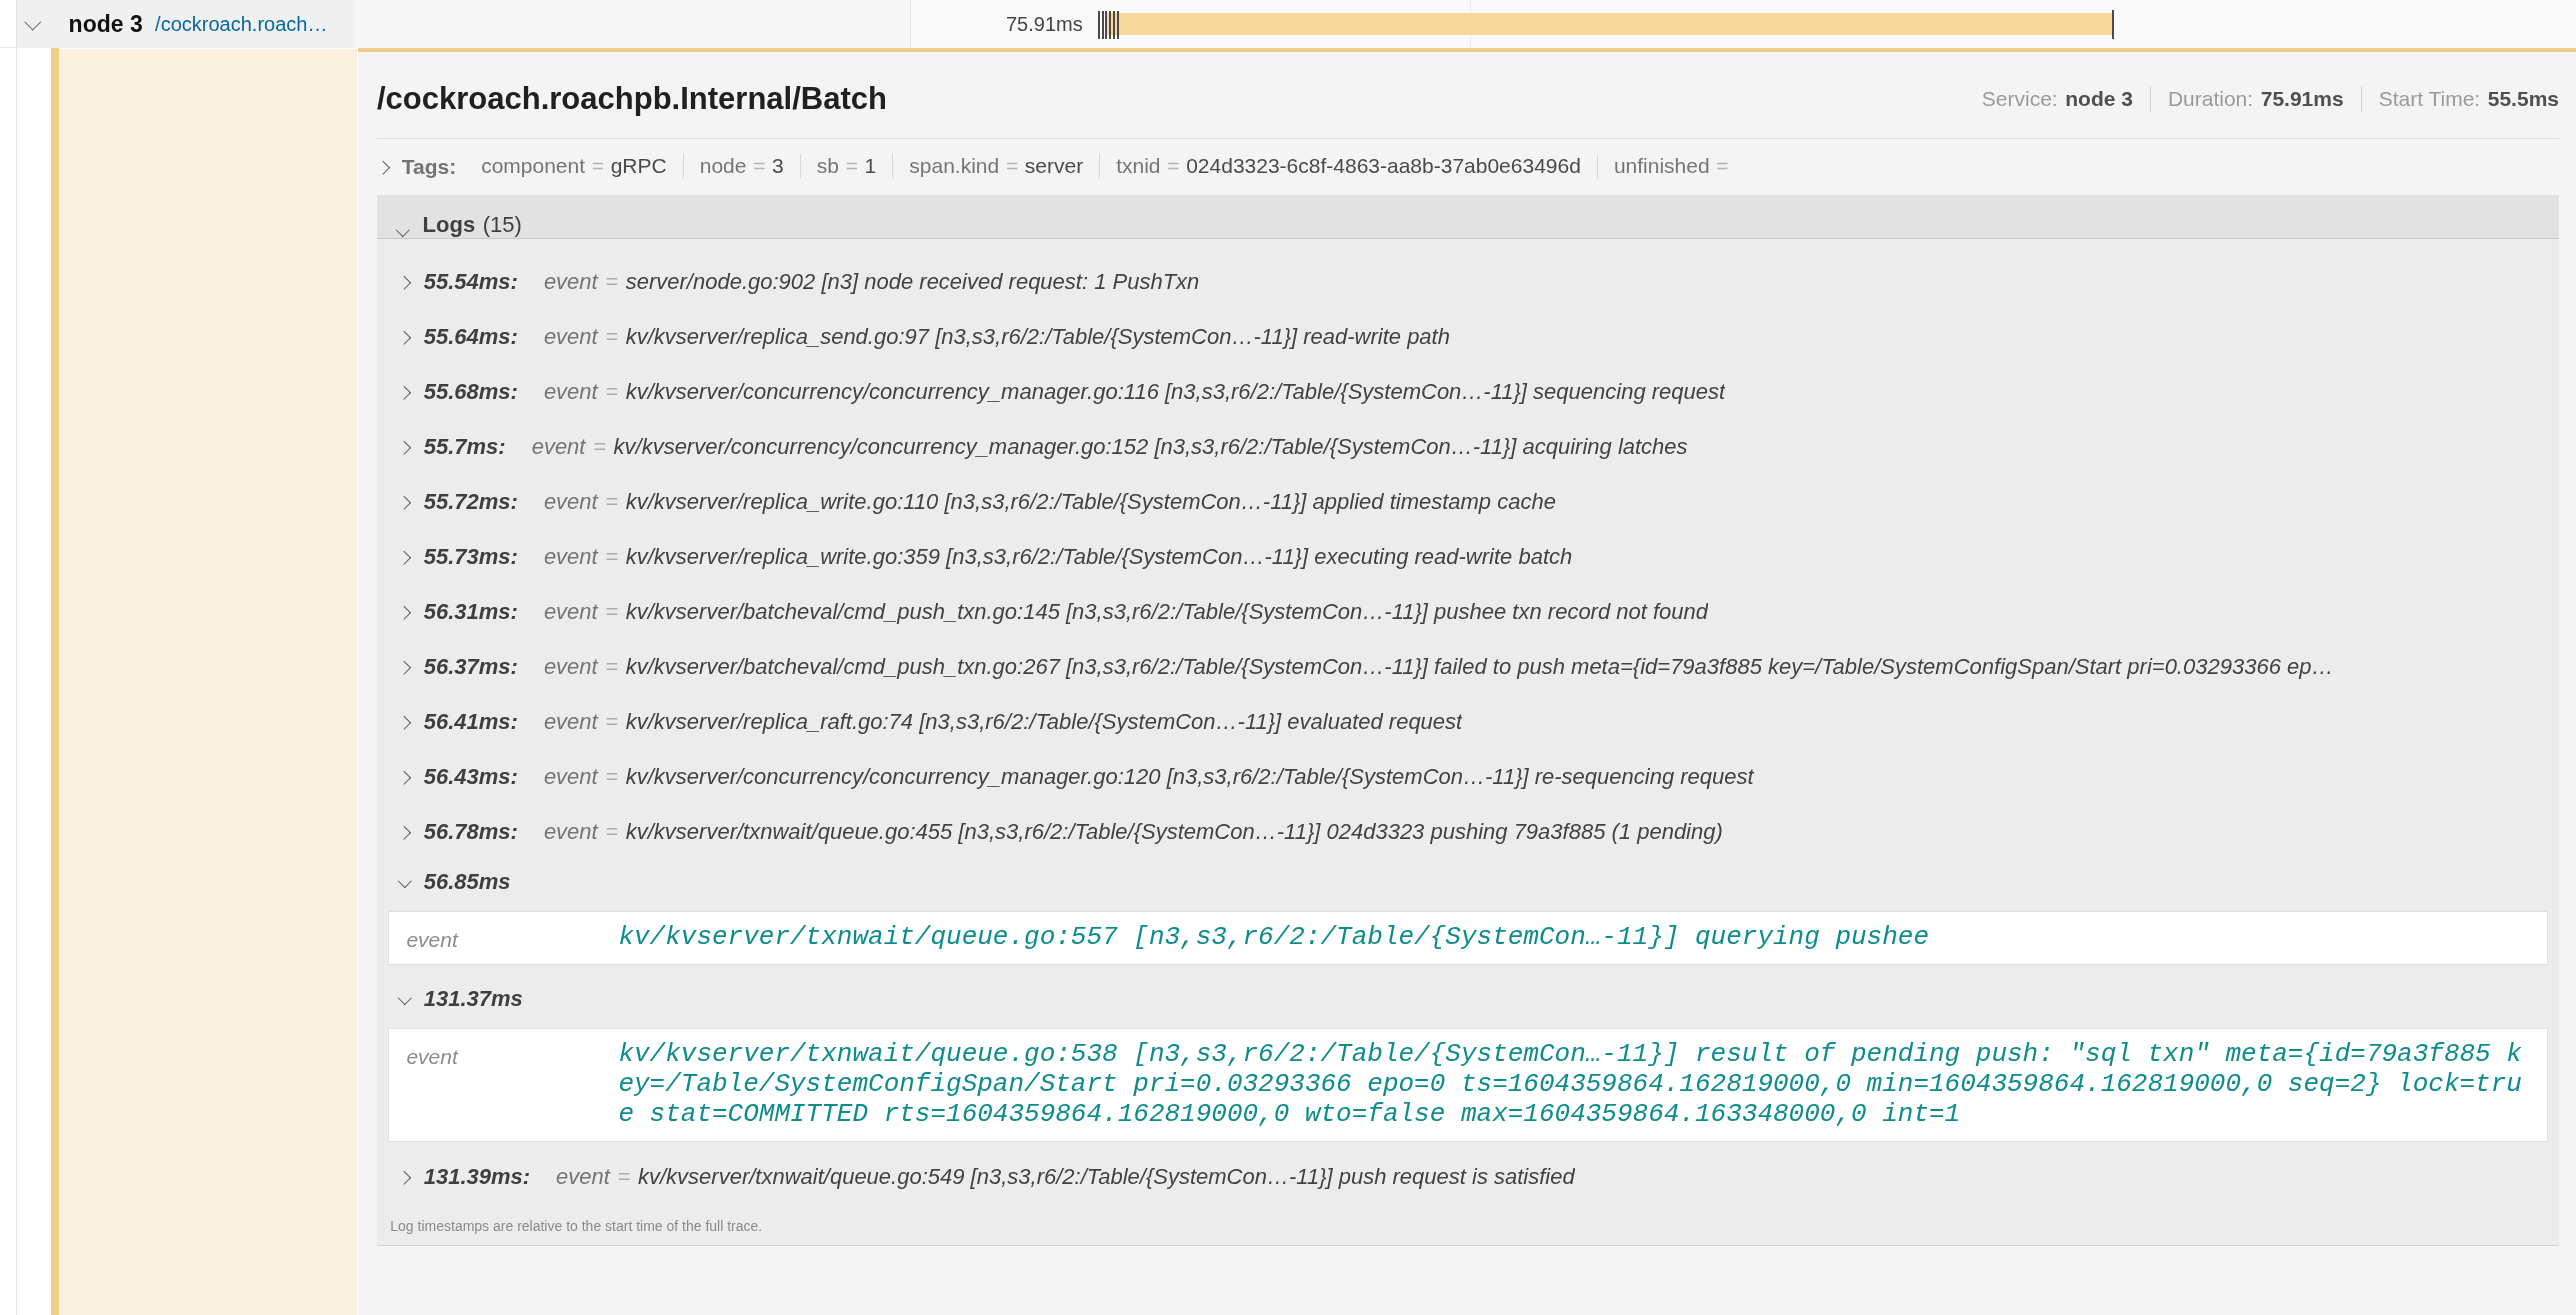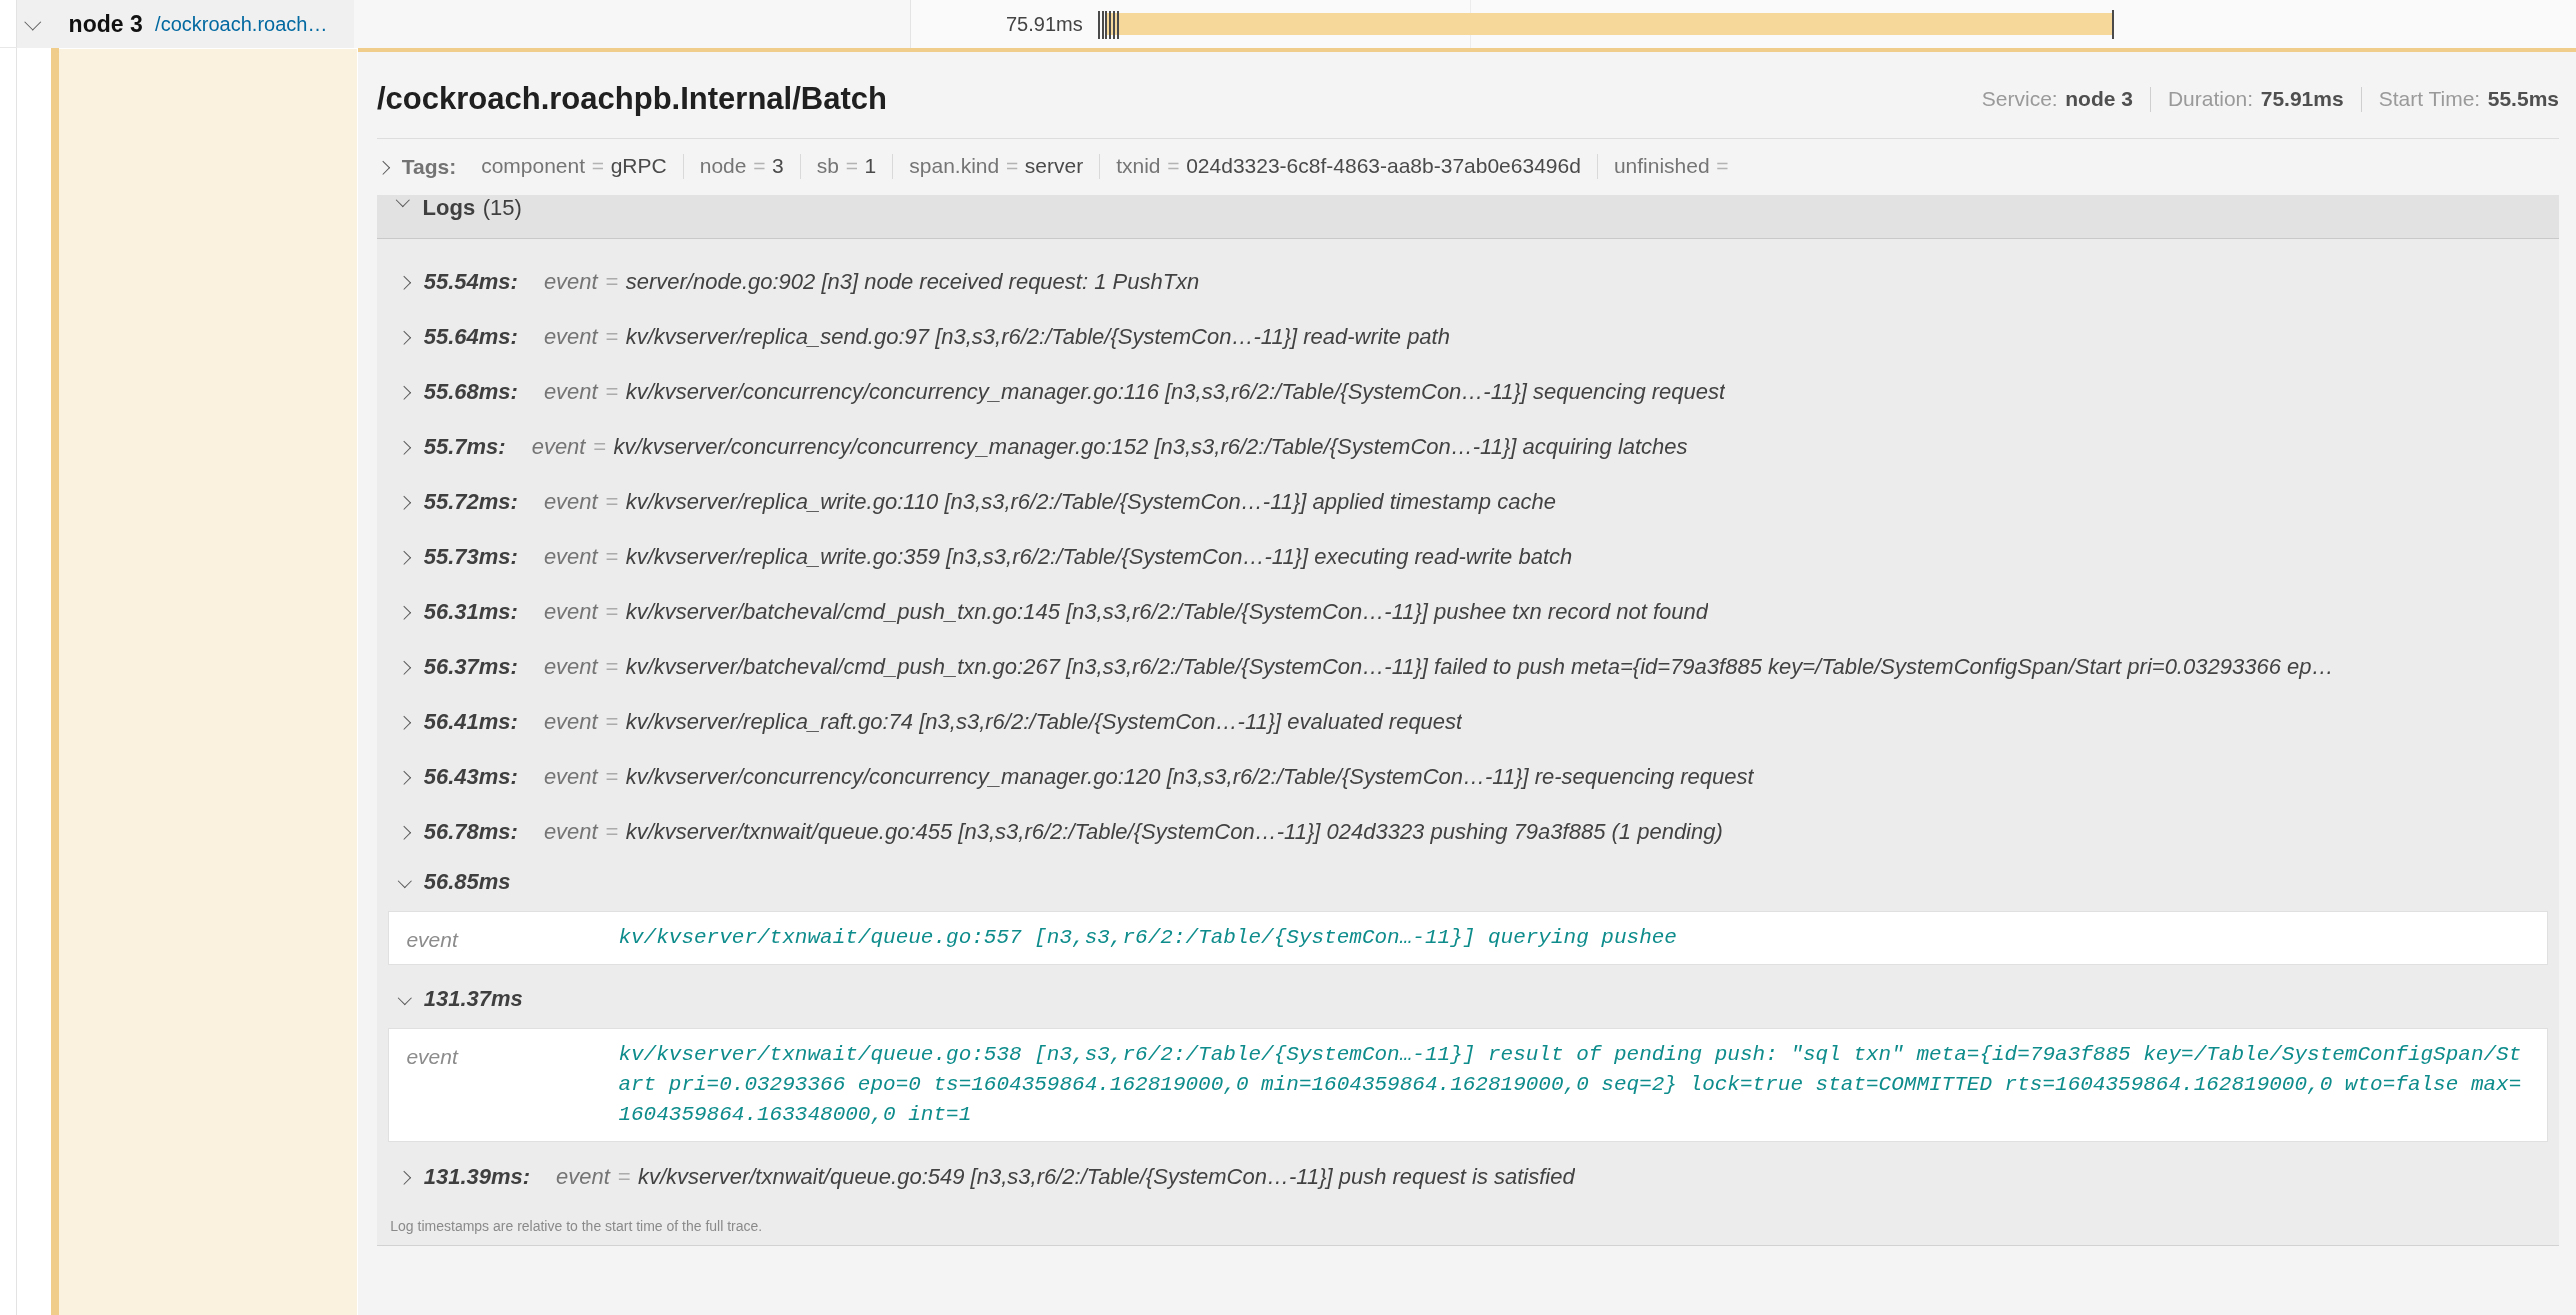--- a/index.html
+++ b/index.html
@@ -62,38 +62,38 @@
   .tag-list { display:flex; align-items:flex-start; margin-left:25px; }
   .tag-item { white-space:nowrap; }
   .tag-key { color:#757575; }
   .tag-eq  { color:#b3b3b3; margin:0 6.7px; }
   .tag-val { color:#4a4a4a; }
   .tag-sep { width:1px; height:25px; background:#d9d9d9; margin:0 16px; }
 
   
   .logs { margin-top:10.5px; background:#ececec; border-bottom:1px solid #d2d2d2; }
   .logs-bar { height:44px; background:#e2e2e2; border-bottom:1px solid #c9c9c9;
-              display:flex; align-items:flex-start; padding-left:19px; cursor:pointer; }
+              display:flex; align-items:flex-end; padding-left:19px; cursor:pointer; }
   .logs-title { font-size:22px; font-weight:bold; color:#3f3f3f; margin-left:13.3px; }
   .logs-count { font-size:22px; color:#3f3f3f; margin-left:7.6px; }
   .logs-body { padding-top:15.3px;font-style:italic; }
   .log-row { height:55px; display:flex; align-items:center; padding:0 19px 0 21px; font-size:22px; cursor:pointer; }
   .log-row .chev { margin-top:1.9px; }
   .log-time { font-weight:bold; color:#3f3f3f; margin-left:12.4px; white-space:nowrap; }
   .log-msg { margin-left:26px; white-space:nowrap; overflow:hidden; min-width:0; }
   .msg-key { color:#757575; }
   .msg-eq  { color:#ababab; margin:0 7.6px; }
   .msg-val { color:#424242; }
   .exp-header { height:42px; display:flex; align-items:center; padding-left:21px; font-size:22px; cursor:pointer; }
   .exp-a { margin-top:1.9px; }
   .exp-b { margin-top:13.3px; }
   .kv-box { margin:7.6px 11.4px 0 11.4px; background:#ffffff; border:1px solid #e0e0e0; padding:11.4px 17px; }
   .kv-row { display:flex; }
   .kv-key { width:212px; flex:none; color:#8c8c8c; font-size:21px; padding-top:4.8px; }
-  .kv-val { flex:1; min-width:0; font-family:"Liberation Mono", monospace; font-size:21px; line-height:29.6px;
+  .kv-val { flex:1; min-width:0; font-family:"Liberation Mono", monospace; font-size:26px; line-height:29.6px;
             color:var(--teal); word-break:break-all; }
   .row-last { margin-top:7.6px; }
   .logs-footer { color:#8a8a8a; font-size:14px; padding:13.3px 0 11.4px 13.3px; }
 </style>
 </head>
 <body>
 
 <div class="side-rule"></div>
 <div class="indent-strip"></div>
 <div class="indent-fill"></div>

